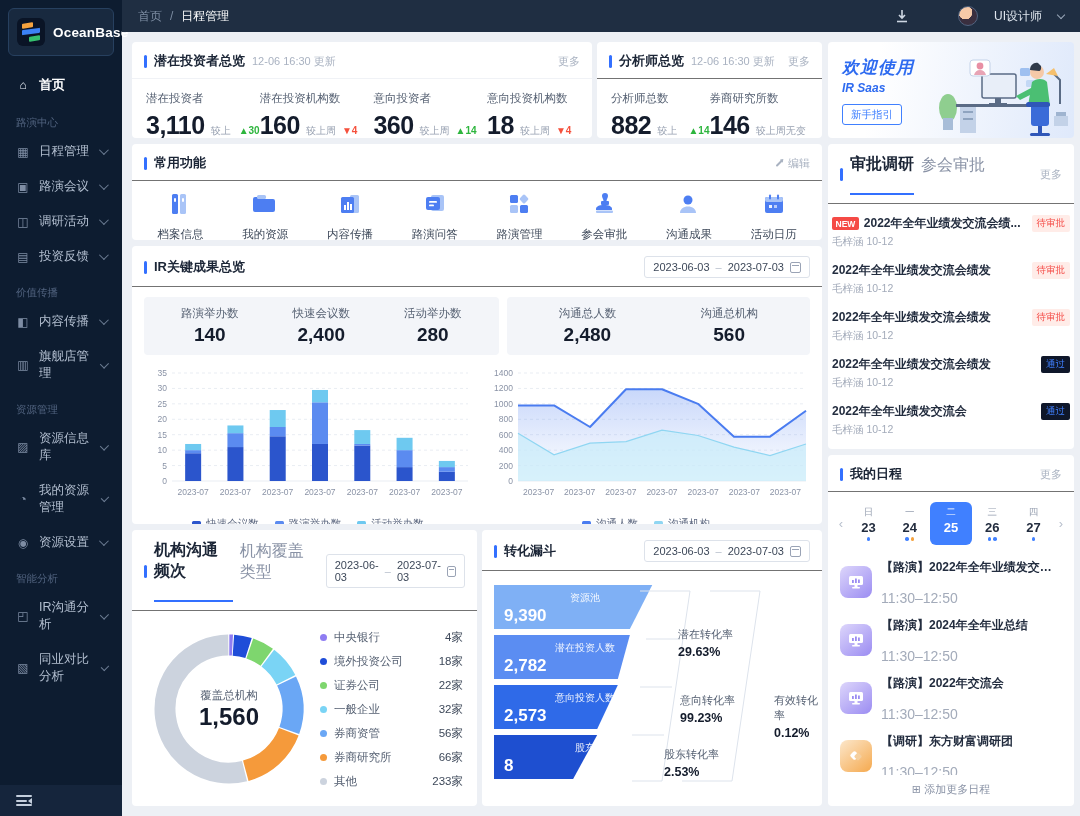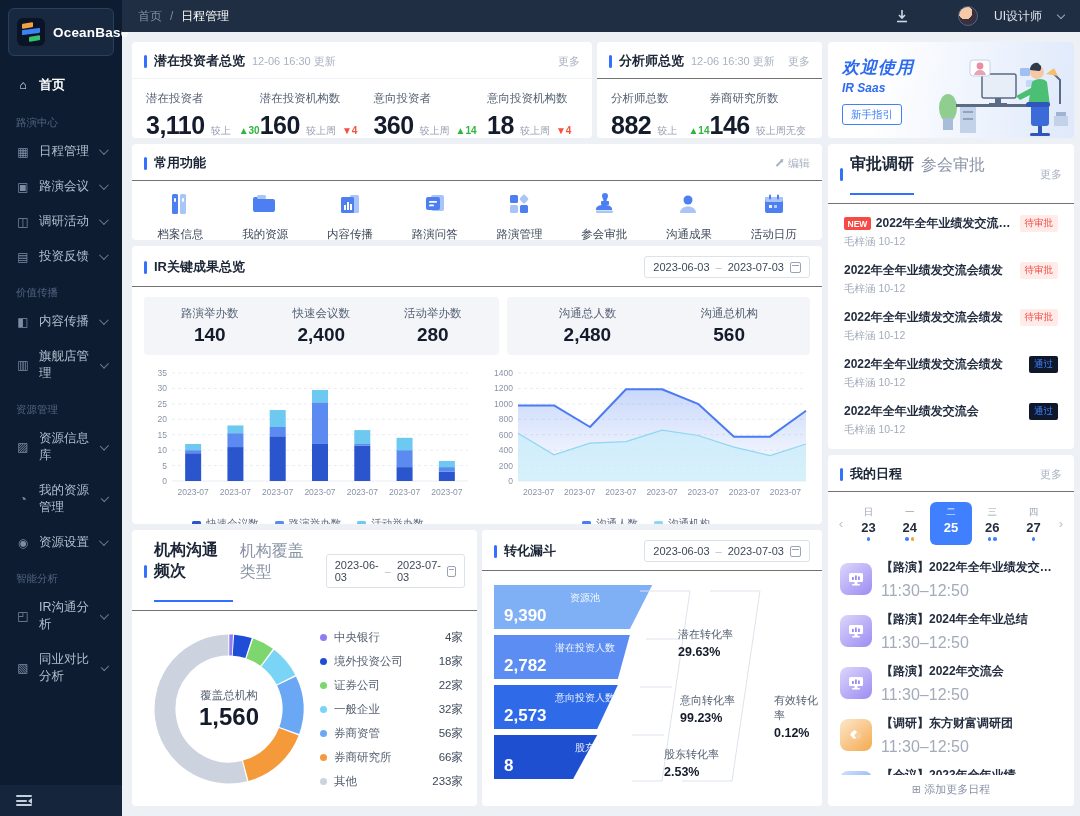--- a/index.html
+++ b/index.html
@@ -91,21 +91,21 @@
   .ir-box .stat-label { color:#556072; font-size:11.5px; margin-bottom:3px; }
   .ir-box .big { font-size:19px; font-weight:bold; color:#141c2c; }
   .ir-box-l { flex:1.18; } .ir-box-r { flex:1; }
   .charts-row { display:flex; gap:10px; }
   .chart-half { flex:1; min-width:0; }
   .legend { display:flex; justify-content:center; gap:16px; margin-top:2px; }
   .lg-item { display:flex; align-items:center; gap:5px; font-size:10.5px; color:#5d6activ880; color:#5d6880; }
   .sw { width:9px; height:6px; border-radius:1.5px; }
 
   
-  .ap-list { padding:4px 16px 6px; }
+  .ap-list { padding:4px 4px 6px; }
   .ap-item { padding:7px 0 6px; }
   .ap-line { display:flex; align-items:center; gap:5px; }
   .ap-title { font-size:12px; font-weight:bold; color:#232d3f; white-space:nowrap; overflow:hidden; text-overflow:ellipsis; flex:1; }
   .badge { flex:none; font-size:9.5px; padding:2px 5px; border-radius:2px; }
   .badge.pending { background:#ffece8; color:#f54a45; }
   .badge.passed { background:#0f172a; color:#4080ff; }
   .new-badge { flex:none; background:#f54a45; color:#fff; font-size:8.5px; font-weight:bold; padding:1.5px 3.5px; border-radius:2px; }
   .ap-sub { font-size:10.5px; color:#a3abba; margin-top:3px; }
 
   
@@ -119,21 +119,21 @@
   .dots { height:5px; display:flex; gap:2px; justify-content:center; margin-top:2px; }
   .dot { width:3.5px; height:3.5px; border-radius:50%; }
   .dot.b { background:#4080ff; } .dot.o { background:#f5a23e; }
   .sc-list { padding:2px 12px 0; }
   .sc-item { display:flex; gap:9px; padding:5.5px 0; align-items:center; }
   .sc-ic { width:32px; height:32px; border-radius:8px; flex:none; display:flex; align-items:center; justify-content:center; }
   .sc-ic.roadshow { background:linear-gradient(140deg,#ddd6fb,#9b8cf2); }
   .sc-ic.survey { background:linear-gradient(140deg,#fce7cb,#f5a94e); }
   .sc-ic.meeting { background:linear-gradient(140deg,#d3e2fc,#6d9af2); }
   .sc-title { font-size:12px; color:#232d3f; font-weight:bold; white-space:nowrap; overflow:hidden; text-overflow:ellipsis; }
-  .sc-time { font-size:16px; color:#a3abba; margin-top:6px; }
+  .sc-time { font-size:14px; color:#a3abba; margin-top:14px; }
   .sc-body { min-width:0; flex:1; }
   .sc-footer { text-align:center; font-size:11px; color:#8a93a6; padding:7px 0 9px; cursor:pointer; }
 
   
   .donut-body { display:flex; align-items:center; padding:14px 14px 10px; gap:8px; }
   .donut-wrap { position:relative; width:166px; height:166px; flex:none; }
   .donut-center { position:absolute; inset:0; display:flex; flex-direction:column; align-items:center; justify-content:center; }
   .dc-label { font-size:11.5px; color:#556072; }
   .dc-value { font-size:24px; font-weight:bold; color:#141c2c; }
   .dn-legend { flex:1; min-width:0; }

